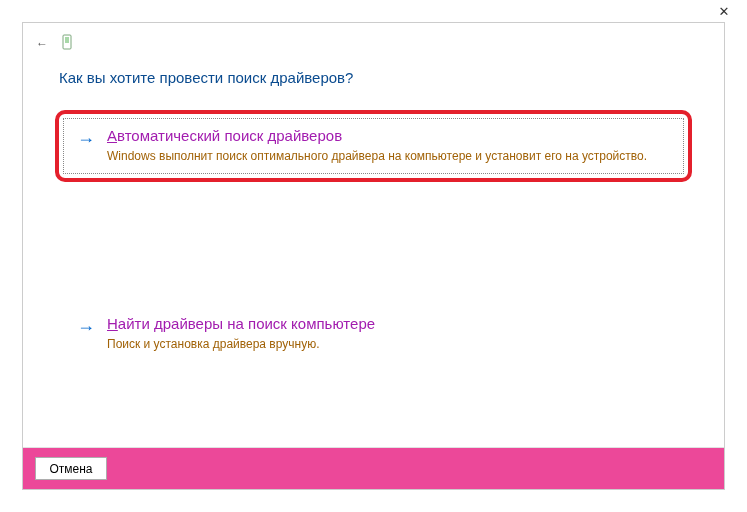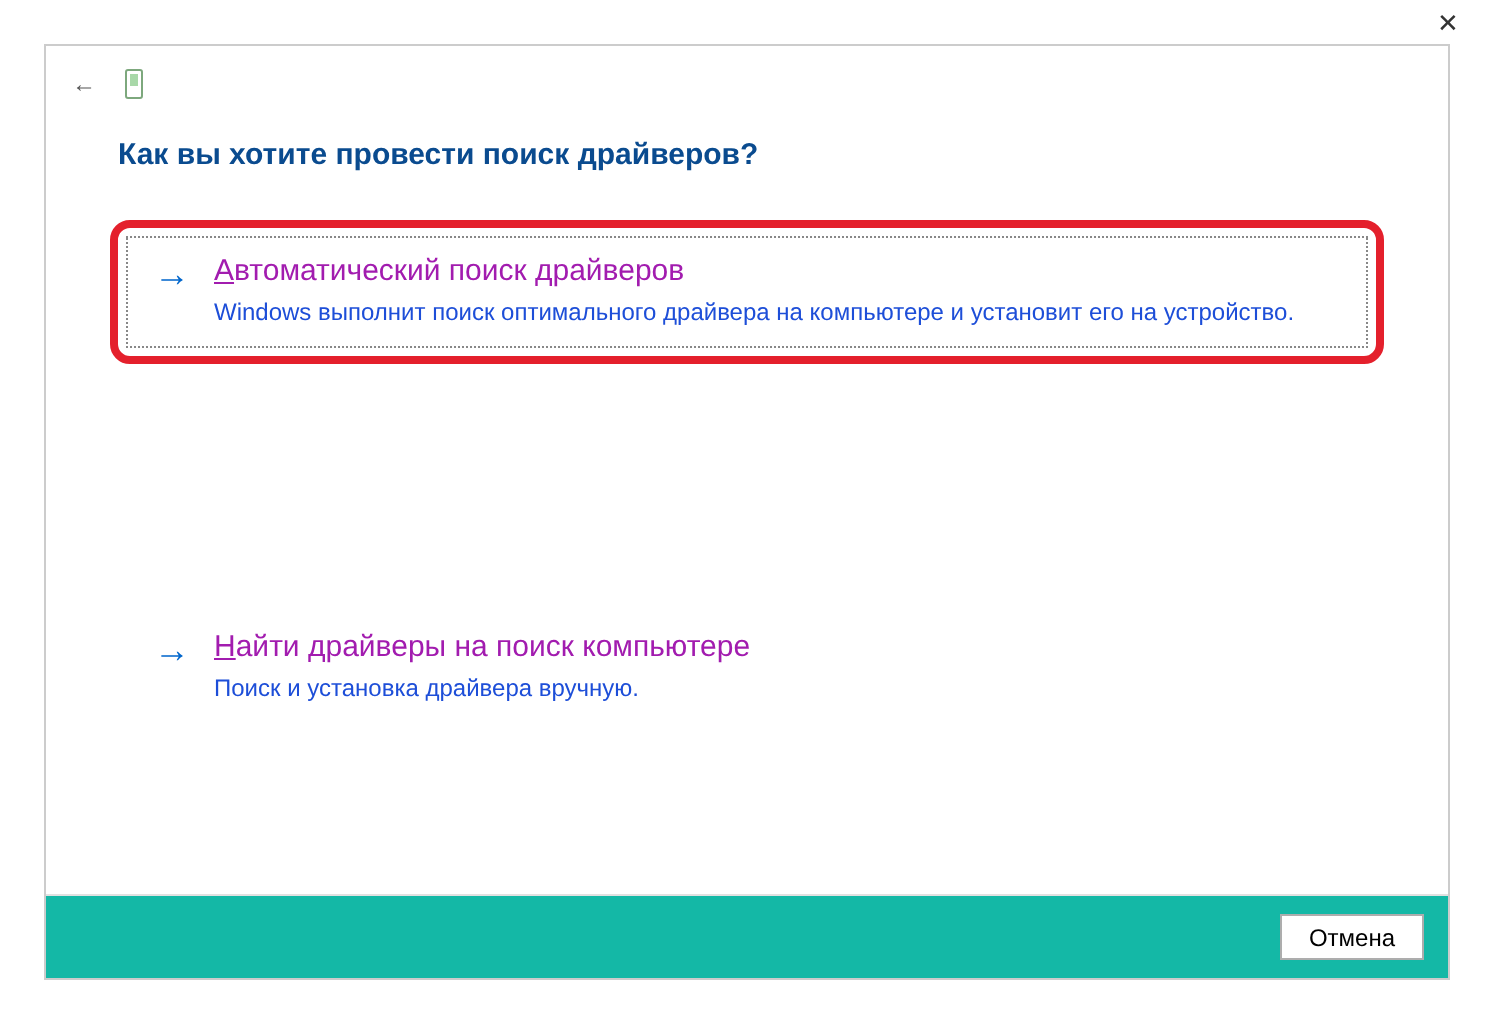--- a/index.html
+++ b/index.html
@@ -71,21 +71,21 @@
   }
   .content {
     flex: 1;
     padding: 8px 36px 0 36px;
     position: relative;
   }
   .question {
     font-size: 15px;
     color: #0a4b8f;
     margin-bottom: 24px;
-    font-weight: 700;
+    font-weight: 400;
   }
   .option {
     padding: 12px 18px 14px 18px;
     cursor: pointer;
     display: flex;
     align-items: flex-start;
     gap: 12px;
   }
   .option.highlighted {
     border: 4px solid #e4202c;
@@ -118,32 +118,32 @@
   }
   .opt-title {
     color: #a21caf;
     font-size: 15px;
     line-height: 20px;
   }
   .opt-title .uline {
     text-decoration: underline;
   }
   .opt-desc {
-    color: #1d4ed8;
+    color: #a16207;
     font-size: 12px;
     line-height: 16px;
     margin-top: 2px;
   }
   .footer {
     height: 42px;
     border-top: 1px solid #e1e1e1;
-    background: #14b8a6;
-    display: flex;
-    align-items: center;
-    justify-content: flex-end;
+    background: #ec4899;
+    display: flex;
+    align-items: center;
+    justify-content: flex-start;
     padding: 0 12px;
   }
   .cancel-btn {
     min-width: 72px;
     height: 23px;
     background: #fff;
     border: 1px solid #adadad;
     font-size: 12px;
     font-family: inherit;
     cursor: pointer;

